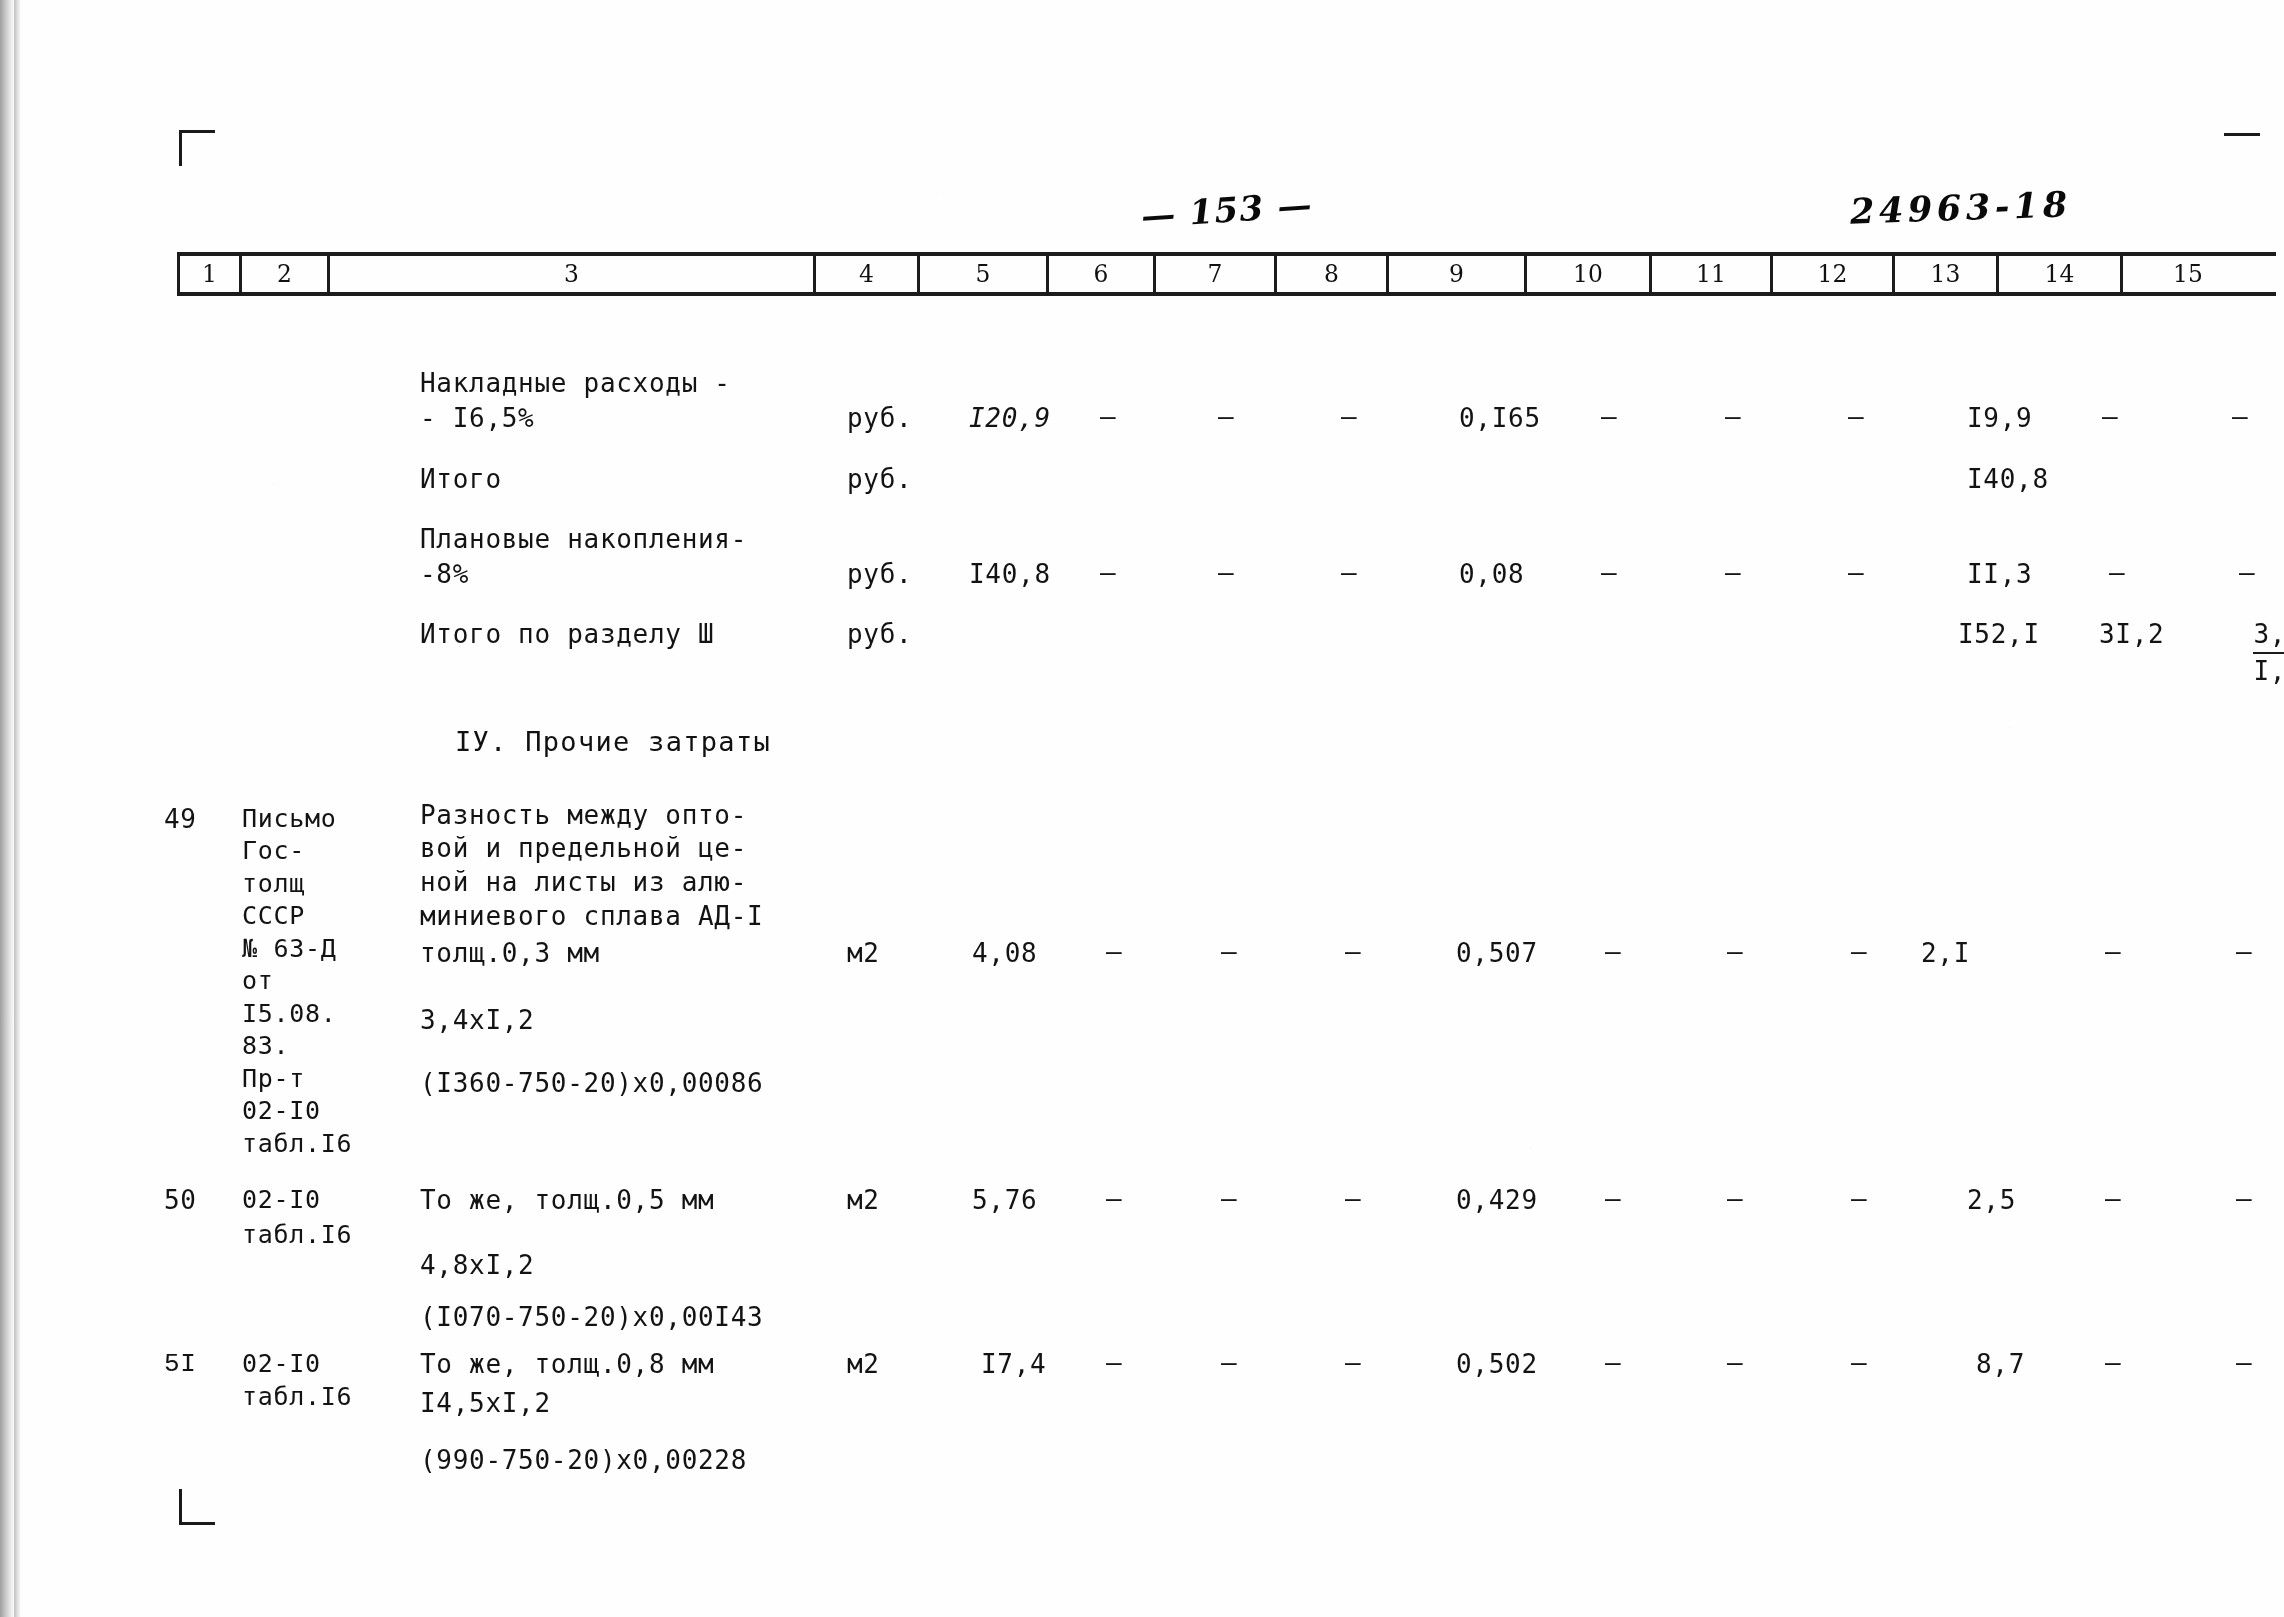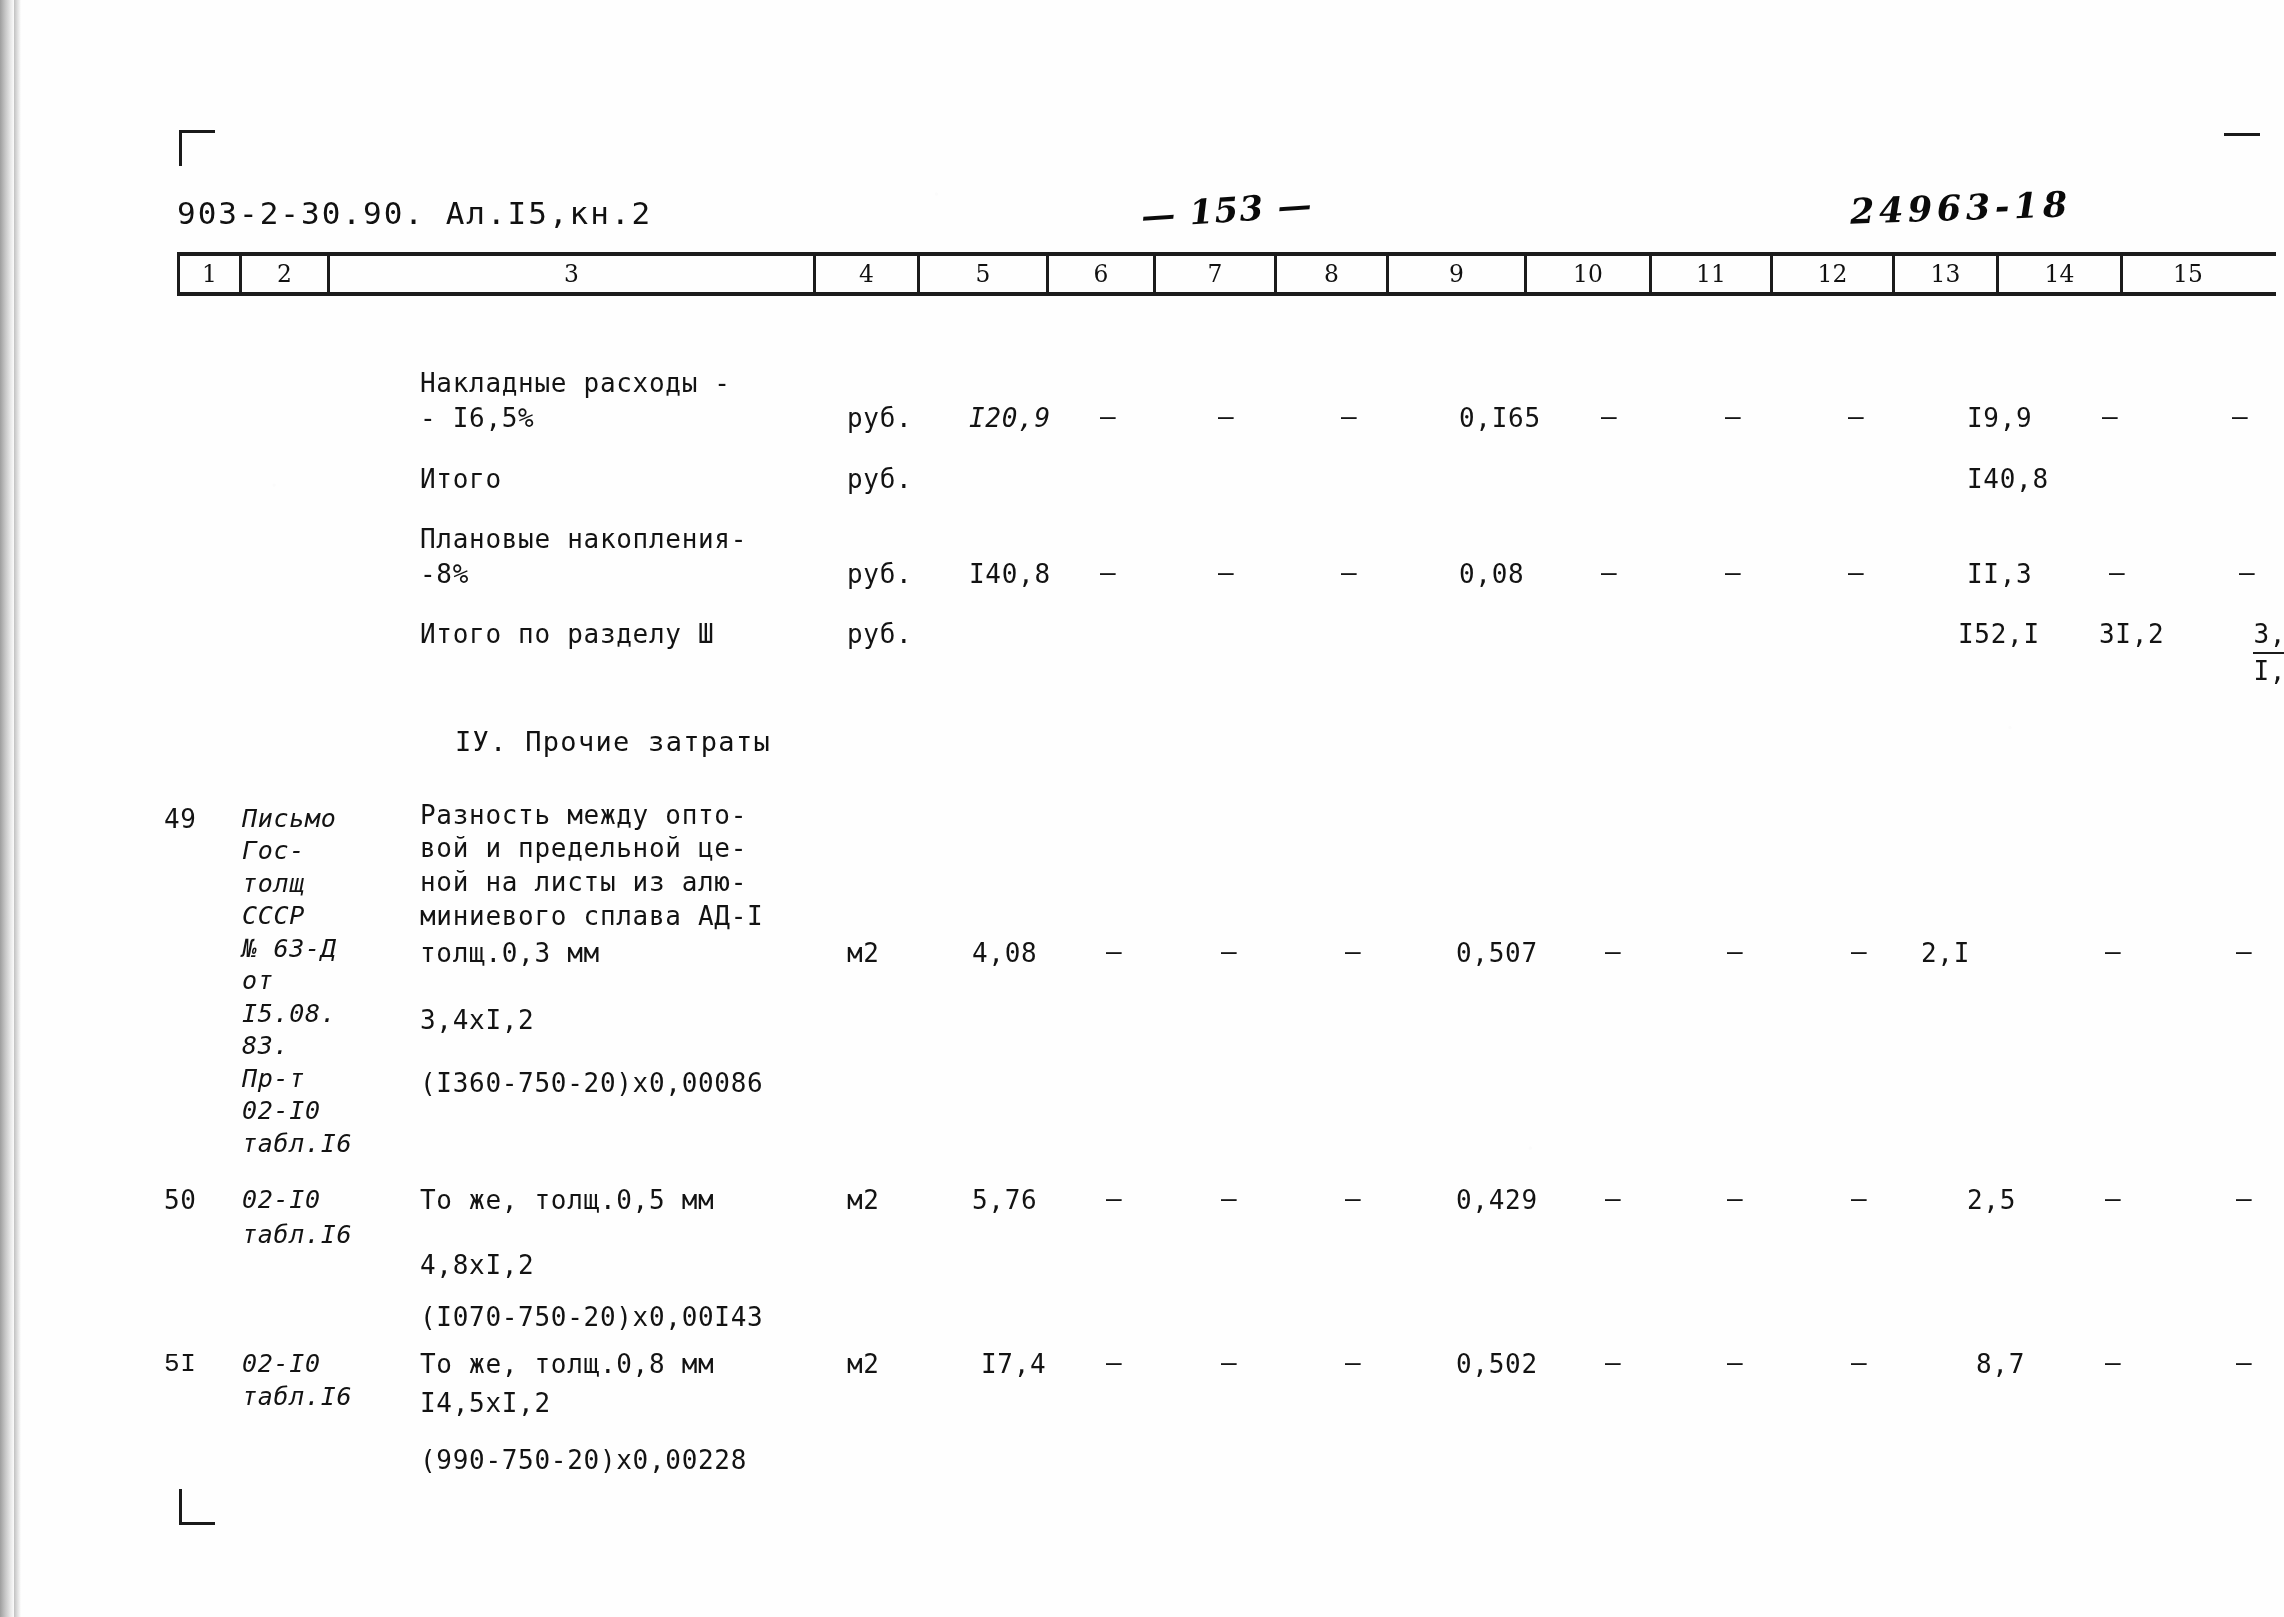--- a/index.html
+++ b/index.html
@@ -133,21 +133,21 @@
   .row { position: relative; }
   .c {
     position: absolute;
     font-family: "DejaVu Sans Mono", monospace;
     font-size: 26px;
     letter-spacing: 0.7px;
     white-space: pre;
     color: #131313;
     line-height: 34px;
   }
-  .c.small { font-size: 25px; font-style: italic; }
+  .c.small { font-size: 25px; }
   .dash {
     position: absolute;
     font-family: "DejaVu Sans Mono", monospace;
     font-size: 26px;
     color: #161616;
   }
   .section-title {
     position: absolute;
     font-family: "DejaVu Sans Mono", monospace;
     font-size: 27px;
@@ -172,21 +172,20 @@
 <div id="page">
 
   <div id="scan-tint"></div>
   <div id="gutter"></div>
   <div id="gutter2"></div>
 
   <div class="crop tl" style="left:179px; top:130px;"></div>
   <div class="crop bl" style="left:179px; top:1489px;"></div>
   <div class="crop tr" style="left:2224px; top:133px;"></div>
 
-  <div id="doc-code" class="tw">903-2-30.90. Ал.I5,кн.2</div>
   <div id="page-number">— 153 —</div>
   <div id="archive-code">24963-18</div>
 
   <div id="colhead">
     <div class="cell" style="width:65px">1</div>
     <div class="cell" style="width:88px">2</div>
     <div class="cell" style="width:486px">3</div>
     <div class="cell" style="width:104px">4</div>
     <div class="cell" style="width:129px">5</div>
     <div class="cell" style="width:107px">6</div>

